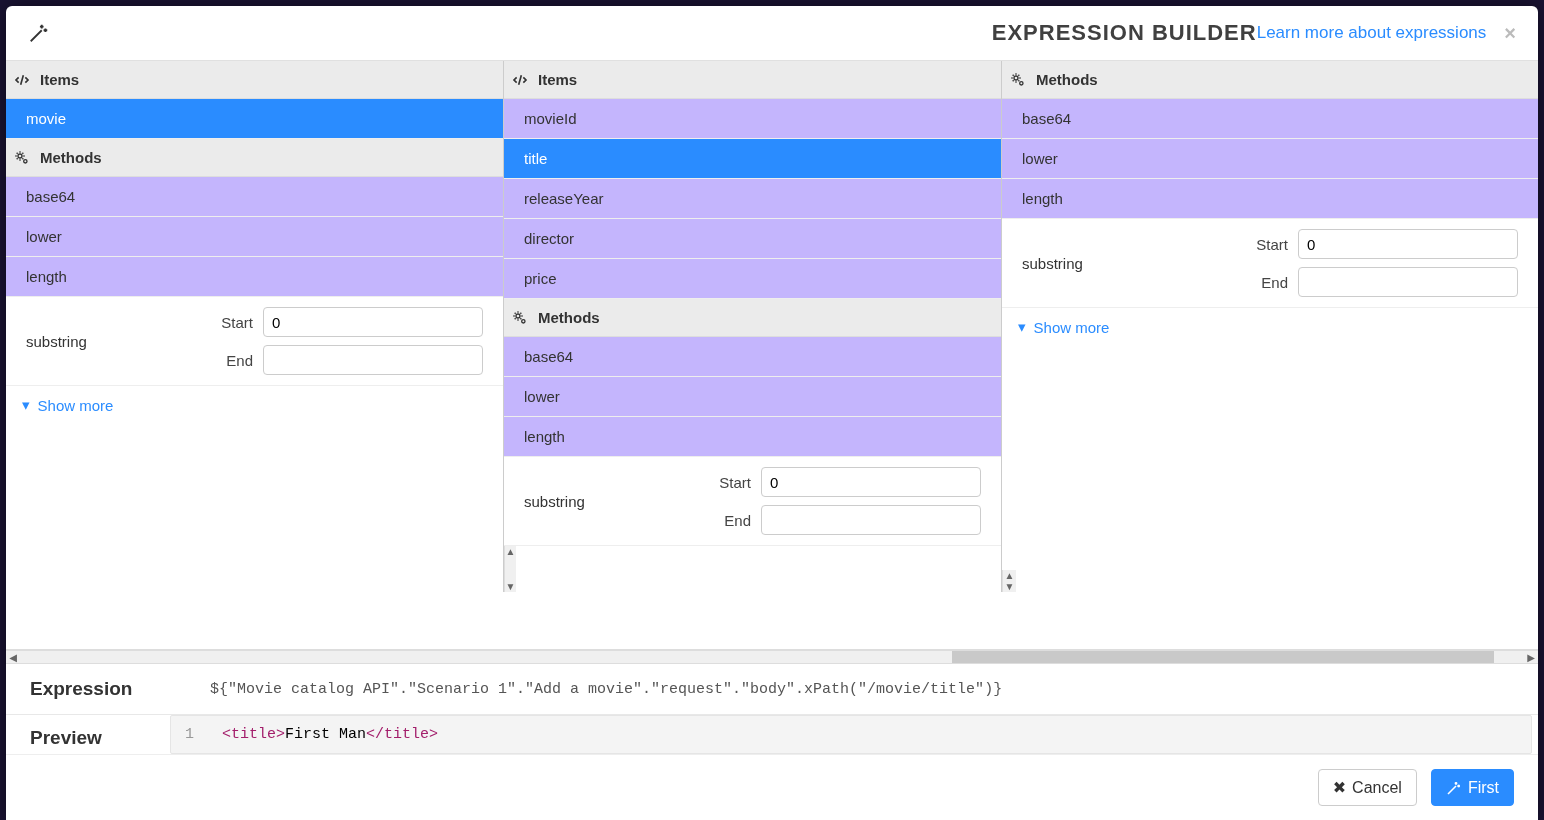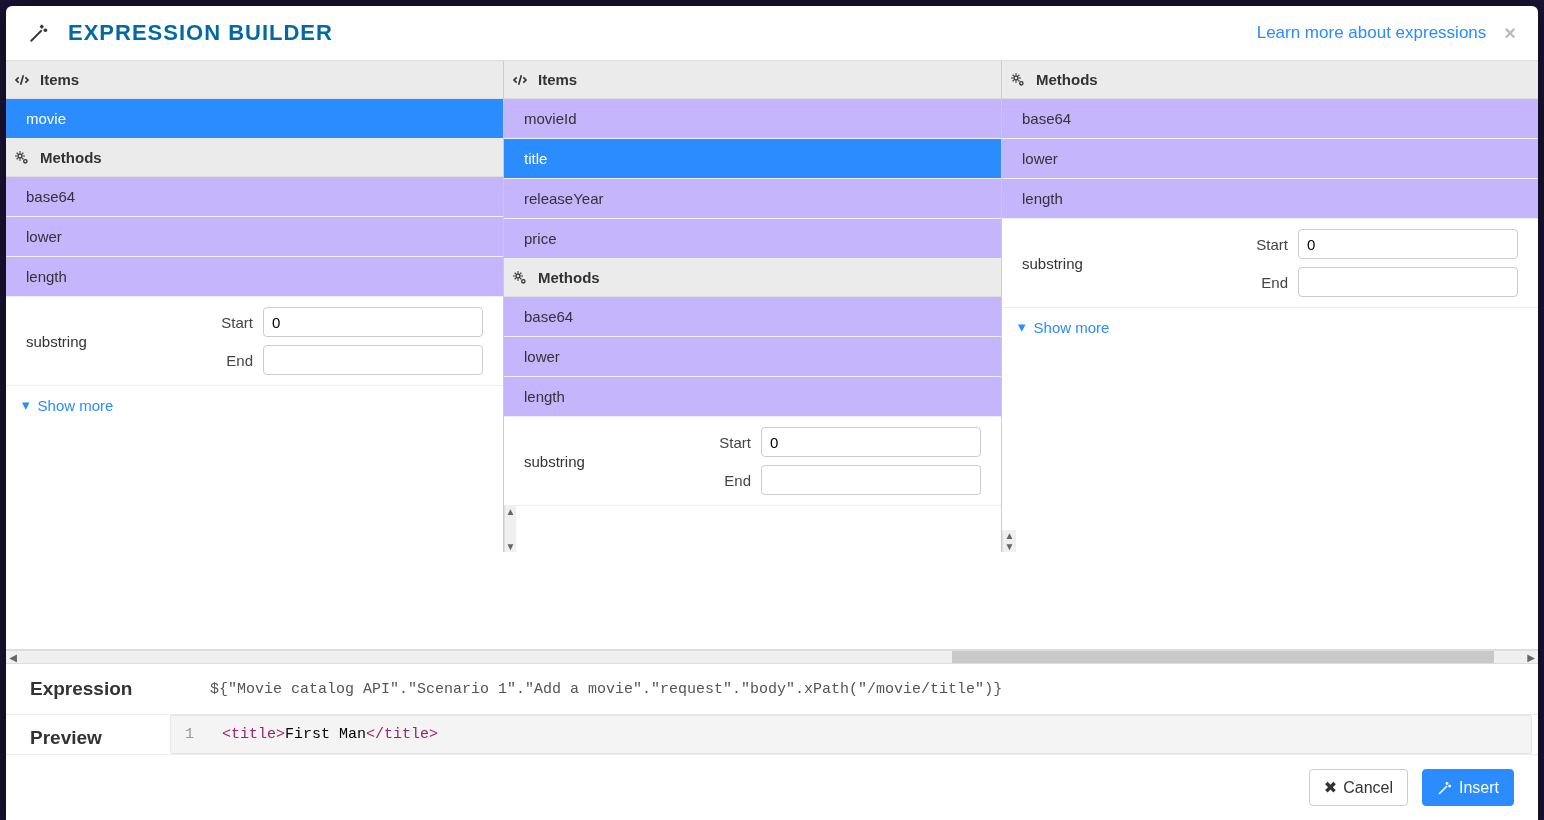--- a/index.html
+++ b/index.html
@@ -10,22 +10,23 @@
     display: flex; flex-direction: column;
     box-shadow: 0 0 20px rgba(0,0,0,0.5);
   }
   
   .modal-header {
     display: flex; align-items: center; padding: 14px 22px;
     border-bottom: 1px solid #e0e0e0;
   }
   .modal-header .wand { margin-right: 18px; color:#333; }
   .modal-title {
-    font-size: 22px; font-weight: 700; letter-spacing: 1px; color:#0369a1;
+    font-size: 22px; font-weight: 700; letter-spacing: 1px; color:#404040;
     flex: 1;
+    text-align: right;
   }
   .learn-link { color: #2a8cff; font-size: 17px; text-decoration: none; margin-right: 18px; cursor: pointer; }
   .close-x { color:#bbb; font-size: 20px; font-weight: 700; cursor: pointer; line-height: 1; }
   
   .builder {
     flex: 1; display: flex; flex-direction: column; min-height: 0;
   }
   .columns-wrap { flex: 1; overflow: auto; border-bottom: 1px solid #ddd; }
   .columns {
     display: flex; min-width: 100%;
@@ -187,20 +188,21 @@
                     <polyline points="7 8 3 12 7 16"></polyline>
                     <polyline points="17 8 21 12 17 16"></polyline>
                     <line x1="14" y1="5" x2="10" y2="19"></line>
                   </svg>
               </span>
               <span>Items</span>
             </div>
             <div class="list-item">movieId</div>
             <div class="list-item selected">title</div>
             <div class="list-item">releaseYear</div>
+            <div class="list-item">director</div>
             <div class="list-item">price</div>
 
             <div class="section-header">
               <span class="hicon">
                 <svg width="16" height="16" viewBox="0 0 24 24" fill="none" stroke="currentColor" stroke-width="2">
                     <circle cx="9" cy="9" r="3"></circle>
                     <path d="M9 2v2M9 14v2M2 9h2M14 9h2M4 4l1.5 1.5M12.5 12.5L14 14M4 14l1.5-1.5M12.5 5.5L14 4"></path>
                     <circle cx="17" cy="17" r="2.5"></circle>
                   </svg>
               </span>
@@ -304,17 +306,17 @@
       <button class="btn primary">
         <span>
           <svg width="16" height="16" viewBox="0 0 24 24" fill="none" stroke="currentColor" stroke-width="2.5">
               <path d="M3 21L15 9"></path>
               <path d="M15 3v4"></path>
               <path d="M13 5h4"></path>
               <path d="M19 7v4"></path>
               <path d="M17 9h4"></path>
             </svg>
         </span>
-        <span>Insert</span>
+        <span>First</span>
       </button>
     </div>
   </div>
 </div>
 
 </body></html>

